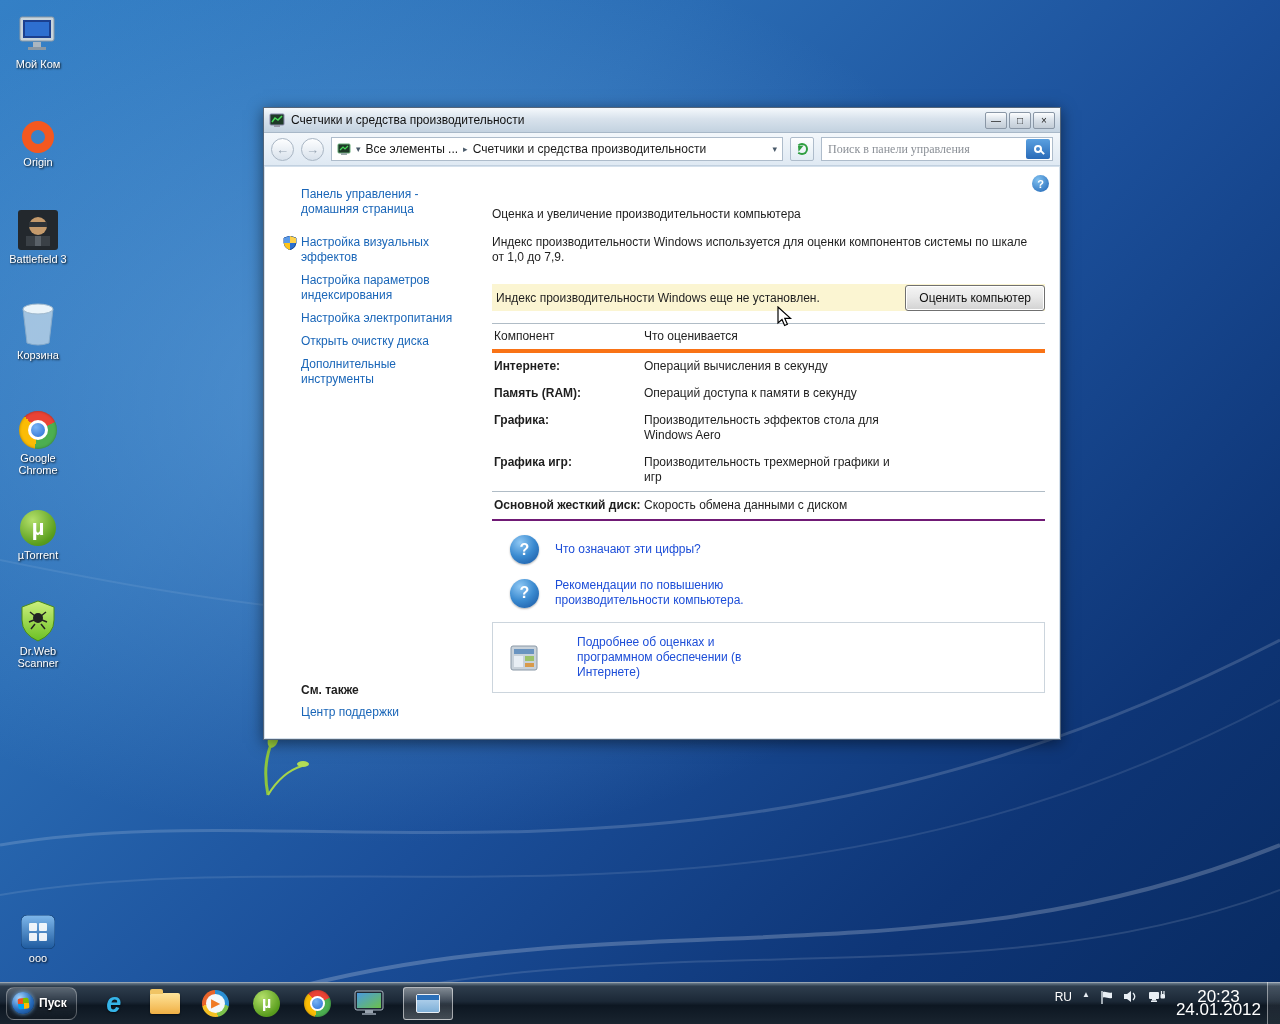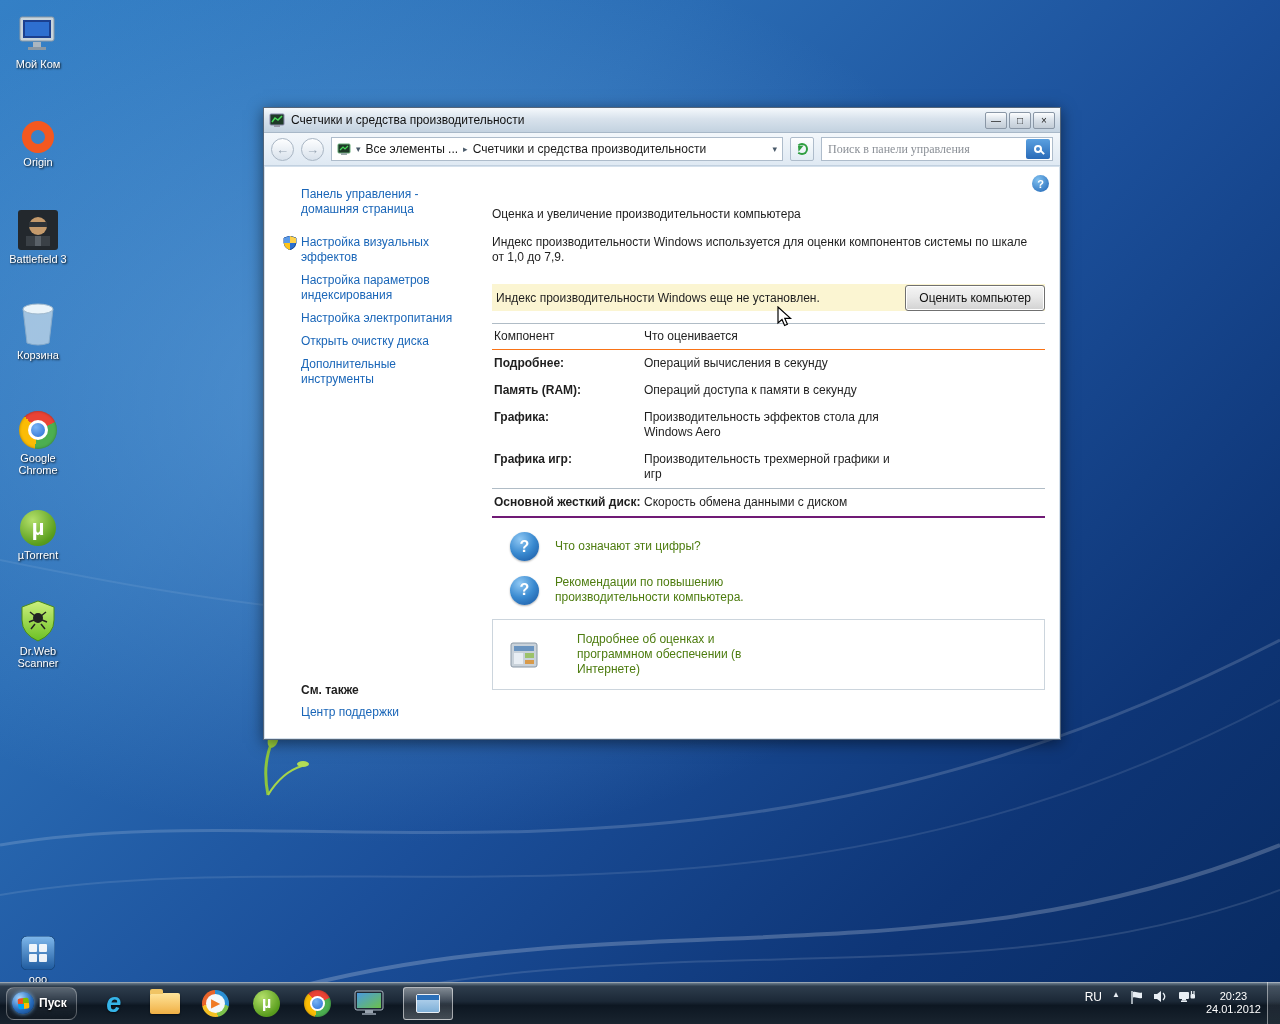--- a/index.html
+++ b/index.html
@@ -72,33 +72,33 @@
   .see-also-title{font-weight:bold;color:#1e1e1e;margin-bottom:8px}
 
   .main-col{position:absolute;left:227px;top:12px;width:553px;height:100%;padding-top:28px;font-size:12px;color:#1e1e1e}
   .main-title{font-size:12px;color:#1e1e1e}
   .main-desc{margin-top:14px;width:545px;line-height:15px}
   .banner{margin-top:19px;height:27px;background:#fbf5d2;display:flex;align-items:center;padding-left:4px}
   .assess-btn{margin-left:auto;height:26px;padding:0 13px;font-size:12px;font-family:inherit;color:#111;
     border:1px solid #707070;border-radius:3px;background:linear-gradient(#f5f5f5,#e9e9e9 45%,#d2d2d2);
     box-shadow:inset 0 0 0 1px #fff;cursor:pointer}
   .comp-table{margin-top:12px}
-  .t-head{display:flex;border-top:1px solid #b0bcc6;border-bottom:1px solid #f97316;padding:5px 2px}
+  .t-head{display:flex;border-top:1px solid #b0bcc6;border-bottom:4px solid #f97316;padding:5px 2px}
   .t-row{display:flex;padding:6px 2px}
   .t-row .c1{font-weight:bold}
   .c1{width:150px;flex:none}
   .c2{width:250px;flex:none;line-height:15px}
   .t-last{border-top:1px solid #b0bcc6;border-bottom:2px solid #701a75}
   .t-last .c2{width:390px}
   .help-row{margin-top:14px;display:flex;align-items:center;gap:16px;padding-left:18px;cursor:pointer}
   .q-icon{width:29px;height:29px;border-radius:50%;flex:none;
     background:radial-gradient(circle at 35% 26%,#8fc8f4,#3a8ad0 50%,#17539e);
     color:#fff;font-size:16px;font-weight:bold;display:flex;align-items:center;justify-content:center;
     box-shadow:0 1px 2px rgba(0,0,0,.3)}
-  .blue-link{color:#4d7c0f;text-decoration:none;line-height:15px;cursor:pointer}
+  .blue-link{color:#1d4ed8;text-decoration:none;line-height:15px;cursor:pointer}
   .help-row .blue-link{max-width:220px}
   .more-box{margin-top:14px;border:1px solid #ccd5dd;display:flex;align-items:center;gap:34px;padding:12px 14px;width:553px}
   .more-link{display:inline-block;width:200px}
 
   
   .cursor{position:absolute;left:776px;top:306px;pointer-events:none}
 
   
   .taskbar{position:absolute;left:0;right:0;bottom:0;height:42px;display:flex;align-items:center;
     background:linear-gradient(#7d8fa0 0%,#2e3d4d 10%,#1b2836 46%,#0d1722 56%,#19242f 100%);
@@ -130,21 +130,21 @@
     background:linear-gradient(rgba(255,255,255,.4),rgba(255,255,255,.12) 50%,rgba(255,255,255,.2));
     border:1px solid rgba(255,255,255,.55)}
   .win-glyph{width:24px;height:19px;border:1px solid #e8eef4;border-radius:2px;
     background:linear-gradient(#bcd8f0,#7fb0d8);position:relative}
   .win-glyph::before{content:"";position:absolute;top:0;left:0;right:0;height:5px;background:#2a6fb8}
   .tb-spacer{flex:1}
   .tray{display:flex;align-items:flex-start;gap:10px;margin-right:6px}
   .tray-lang{color:#fff;font-size:12px;cursor:pointer}
   .tray-up{color:#e8eef4;font-size:8px;cursor:pointer}
   .tray-ic{cursor:pointer;display:flex}
-  .tray-clock{color:#fff;font-size:11px;line-height:13px;text-align:center;cursor:pointer}
+  .tray-clock{color:#fff;font-size:17px;line-height:13px;text-align:center;cursor:pointer}
   .show-desktop{width:13px;height:42px;border-left:1px solid rgba(255,255,255,.45);
     background:linear-gradient(rgba(255,255,255,.12),rgba(255,255,255,.03));cursor:pointer}
 </style>
 </head>
 <body>
 
 <div class="desktop">
 
   <svg class="wallpaper-art" width="1280" height="1024" viewBox="0 0 1280 1024">
     <path d="M0,845 C 320,790 720,930 1280,640" stroke="rgba(255,255,255,0.16)" stroke-width="3" fill="none"></path>
@@ -228,21 +228,21 @@
         </defs>
         <path d="M18 1 L34 7 V20 Q34 34 18 41 Q2 34 2 20 V7 Z" fill="url(#gw)" stroke="#4a8a1a"></path>
         <circle cx="18" cy="18" r="5" fill="#222"></circle>
         <path d="M10 12 L15 16 M26 12 L21 16 M9 22 L14 20 M27 22 L22 20 M11 29 L15 24 M25 29 L21 24" stroke="#222" stroke-width="1.5" fill="none"></path>
       </svg>
     </div>
     <div class="di-label">Dr.Web Scanner</div>
   </div>
 
 
-  <div class="desktop-icon" style="top:923px">
+  <div class="desktop-icon" style="top:902px">
     <div class="di-art">
       <svg width="34" height="34" viewBox="0 0 34 34">
         <defs>
           <linearGradient id="ob" x1="0" y1="0" x2="0" y2="1">
             <stop offset="0" stop-color="#7fb8ec"></stop>
               <stop offset="1" stop-color="#1e5a9e"></stop>
           </linearGradient>
         </defs>
         <rect width="34" height="34" rx="6" fill="url(#ob)" stroke="#16457c"></rect>
         <rect x="8" y="8" width="8" height="8" rx="1" fill="#fff" opacity="0.9"></rect>
@@ -340,21 +340,21 @@
           <span>Индекс производительности Windows еще не установлен.</span>
           <button class="assess-btn">Оценить компьютер</button>
         </div>
 
         <div class="comp-table">
           <div class="t-head">
             <div class="c1">Компонент</div>
             <div class="c2">Что оценивается</div>
           </div>
           <div class="t-row">
-            <div class="c1">Подробнее:</div>
+            <div class="c1">Интернете:</div>
             <div class="c2">Операций вычисления в секунду</div>
           </div>
           <div class="t-row">
             <div class="c1">Память (RAM):</div>
             <div class="c2">Операций доступа к памяти в секунду</div>
           </div>
           <div class="t-row">
             <div class="c1">Графика:</div>
             <div class="c2">Производительность эффектов стола для Windows Aero</div>
           </div>

